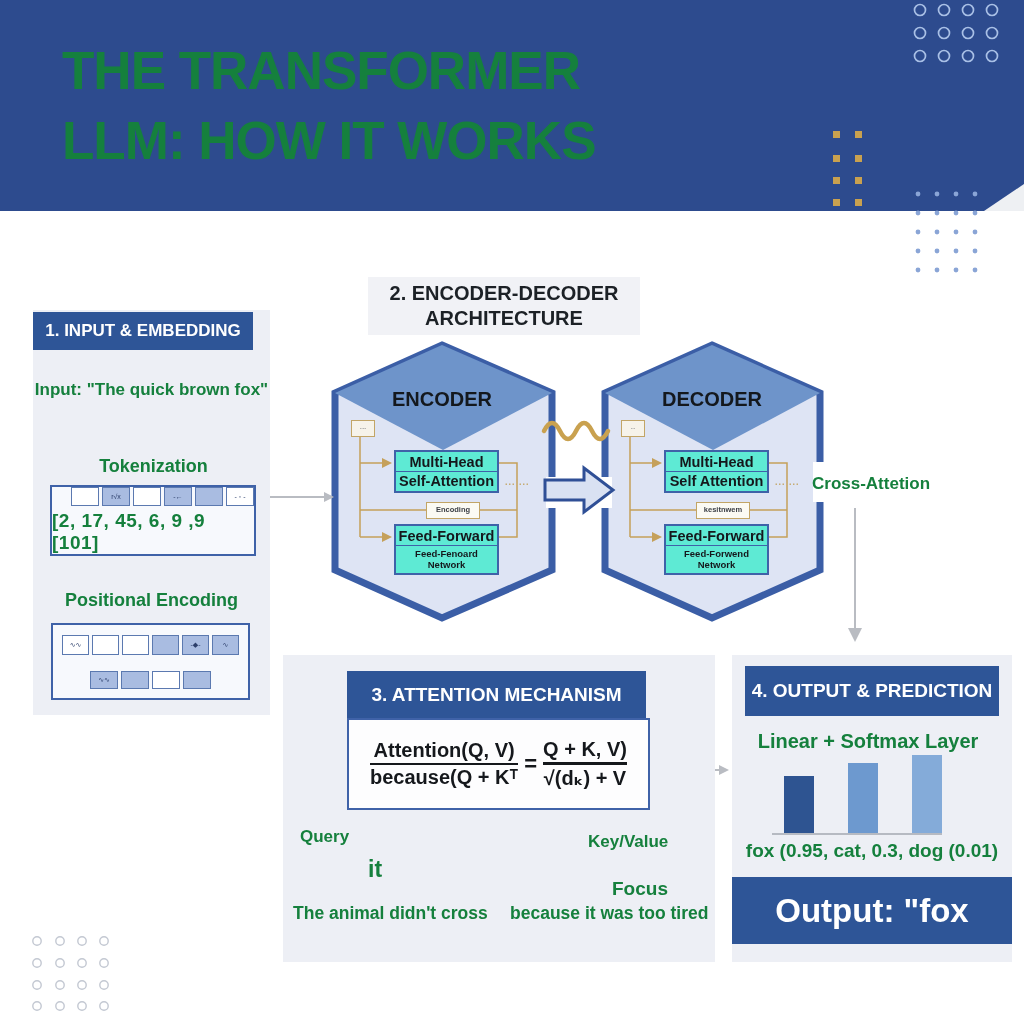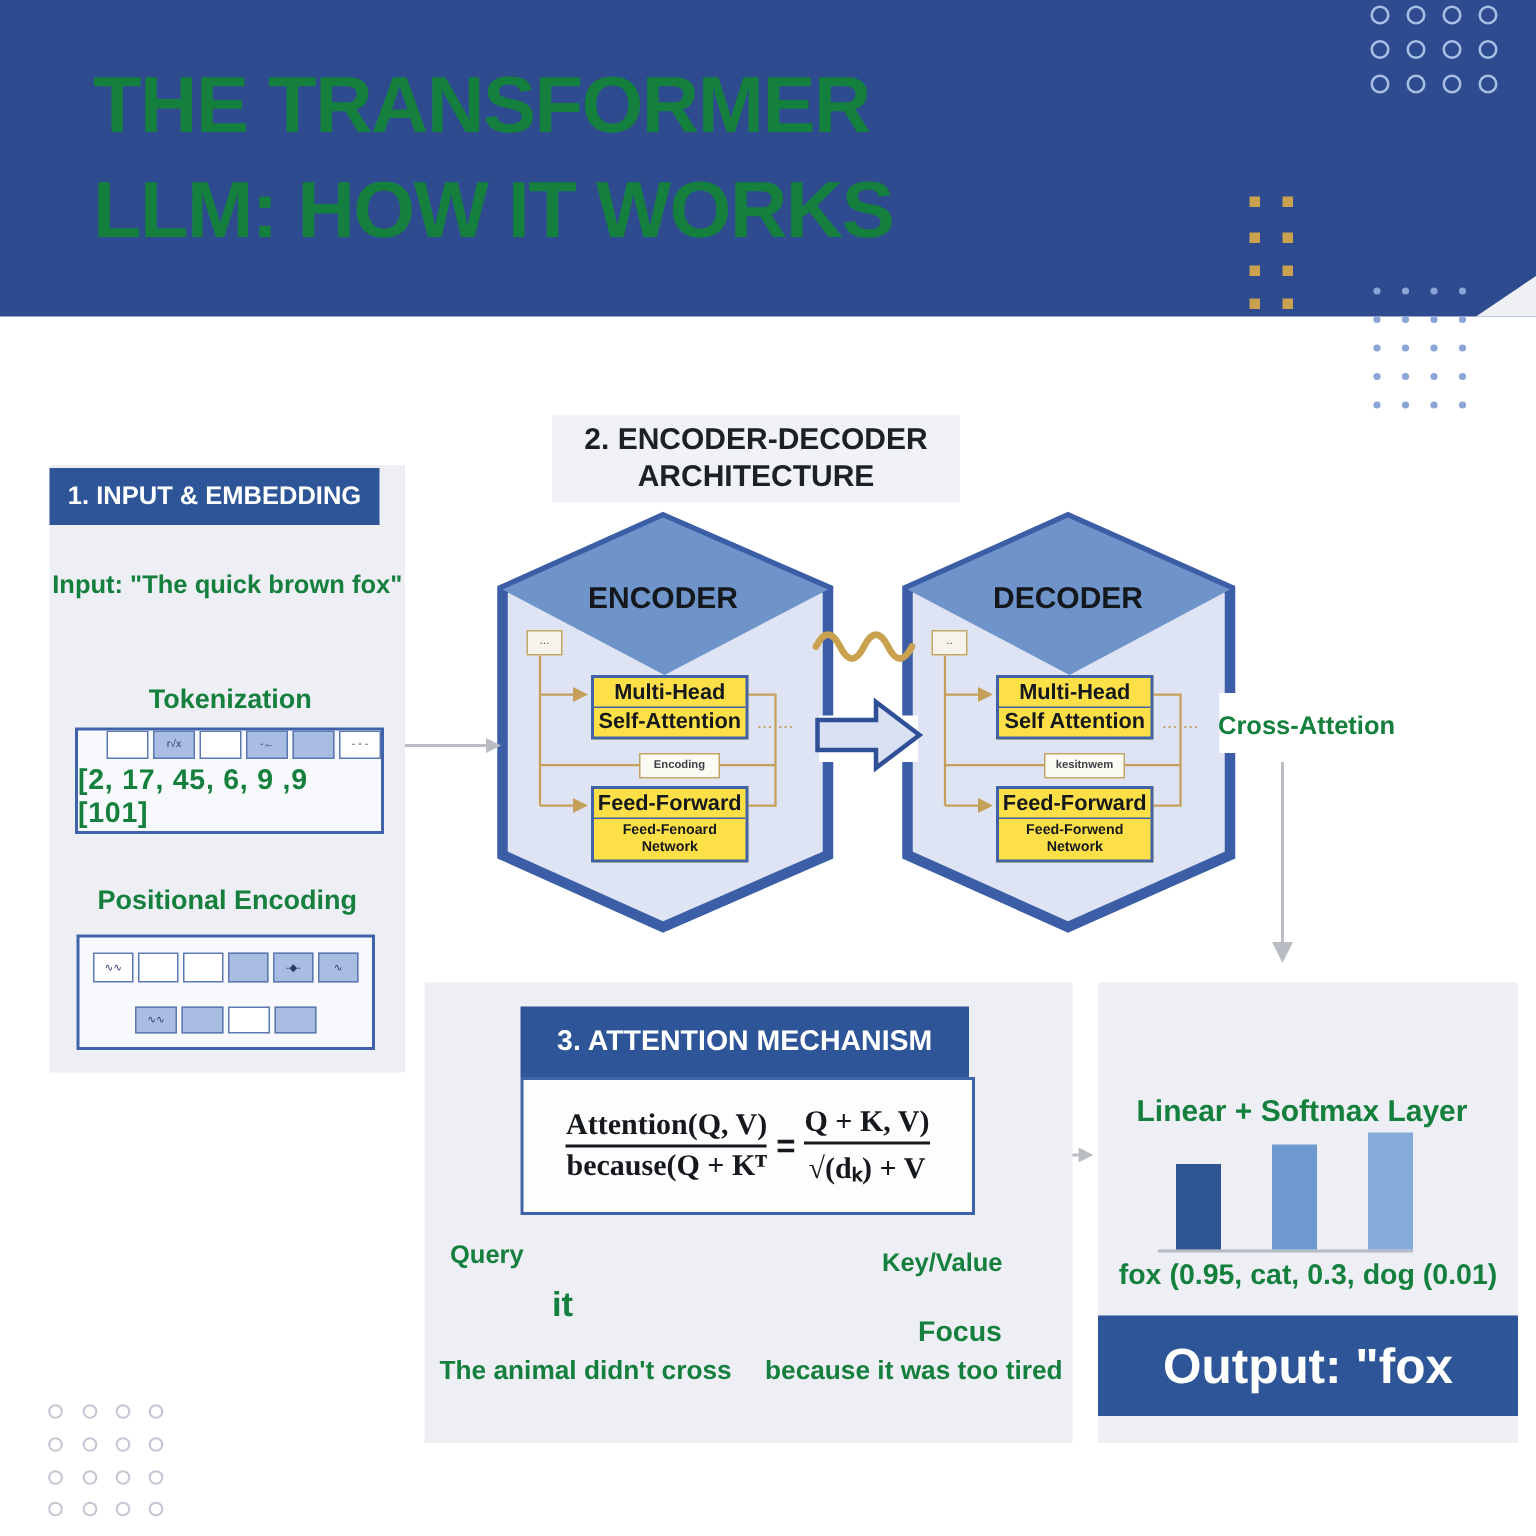--- a/index.html
+++ b/index.html
@@ -36,32 +36,32 @@
   .ids{font-size:19px;letter-spacing:0.5px;}
   .poslabel{left:33px;top:590px;width:237px;font-size:18px;}
   .posbox{left:51px;top:623px;width:195px;height:73px;border:2.5px solid #3f62a8;background:#f7f9fd;
           display:flex;flex-direction:column;align-items:center;justify-content:center;gap:1px;}
   .posbox .cell{width:25px;height:18px;}
   .posbox .r2 .cell{width:26px;height:16px;}
   
   .hexname{width:130px;font-size:20px;color:#14181d;text-align:center;font-weight:700;}
   .dotbox{width:22px;height:15px;border:1px solid #c2a566;background:#f6f3ea;font-size:8px;line-height:11px;
           text-align:center;color:#55575c;}
-  .attnbox{width:101px;border:2px solid #3f62a8;background:#fde047;text-align:center;}
+  .attnbox{width:101px;border:2px solid #3f62a8;background:#5eead4;text-align:center;}
   .attnbox .r1{border-bottom:1.6px solid #3f62a8;font-size:14.5px;padding:2px 0 1px;}
   .attnbox .r2{font-size:14.5px;padding:1px 0 2px;}
   .attnbox .r2small{font-size:9.5px;padding:2px 0 3px;}
   .resbox{width:52px;height:15px;border:1px solid #c2a566;background:#fbfaf3;font-size:7.5px;line-height:14px;
           text-align:center;color:#3b3e44;font-weight:700;}
   .ellip{color:#c2a566;font-size:9px;font-weight:700;letter-spacing:1px;}
   .crossattn{left:812px;top:474px;width:180px;font-size:17px;}
   
   .formulabox{left:347px;top:718px;width:299px;height:88px;background:#fdfdfe;border:2px solid #3f62a8;
       display:flex;align-items:center;justify-content:center;gap:6px;}
-  .frac{display:inline-flex;flex-direction:column;align-items:center;font-size:20px;font-weight:700;font-family:Liberation Serif, serif;}
+  .frac{display:inline-flex;flex-direction:column;align-items:center;font-size:20px;font-weight:700;}
   .frac .bar{height:2.6px;background:#15181c;width:100%;margin:1px 0;}
   .eq{font-size:22px;font-weight:700;}
   
   .qlabel{left:300px;top:827px;font-size:17px;}
   .kvlabel{left:588px;top:832px;font-size:17px;}
   .itlabel{left:368px;top:856px;font-size:23px;}
   .focuslabel{left:612px;top:878px;font-size:19px;}
   .sentl{left:293px;top:903px;font-size:17.5px;}
   .sentr{left:510px;top:903px;font-size:17.5px;}
   
@@ -306,20 +306,21 @@
     </span>
   </div>
   <div class="abs txt qlabel">Query</div>
   <div class="abs txt kvlabel">Key/Value</div>
   <div class="abs txt itlabel">it</div>
   <div class="abs txt focuslabel">Focus</div>
   <div class="abs txt sentl">The animal didn't cross</div>
   <div class="abs txt sentr">because it was too tired</div>
 
   <div class="abs panel p4"></div>
+  <div class="abs hdr h4">4. OUTPUT &amp; PREDICTION</div>
   <div class="abs txt tc linsoft">Linear + Softmax Layer</div>
   <div class="abs bars" id="bars">
       <div class="bar" style="left: 12px; width: 30px; height: 57px; background: rgb(46, 84, 145);"></div>
       <div class="bar" style="left: 76px; width: 30px; height: 70px; background: rgb(109, 153, 207);"></div>
       <div class="bar" style="left: 140px; width: 30px; height: 78px; background: rgb(132, 171, 217);"></div>
     </div>
   <div class="abs txt tc probs">fox (0.95, cat, 0.3, dog (0.01)</div>
   <div class="abs ctr outbar b">Output: "fox</div>
 
 </div>

